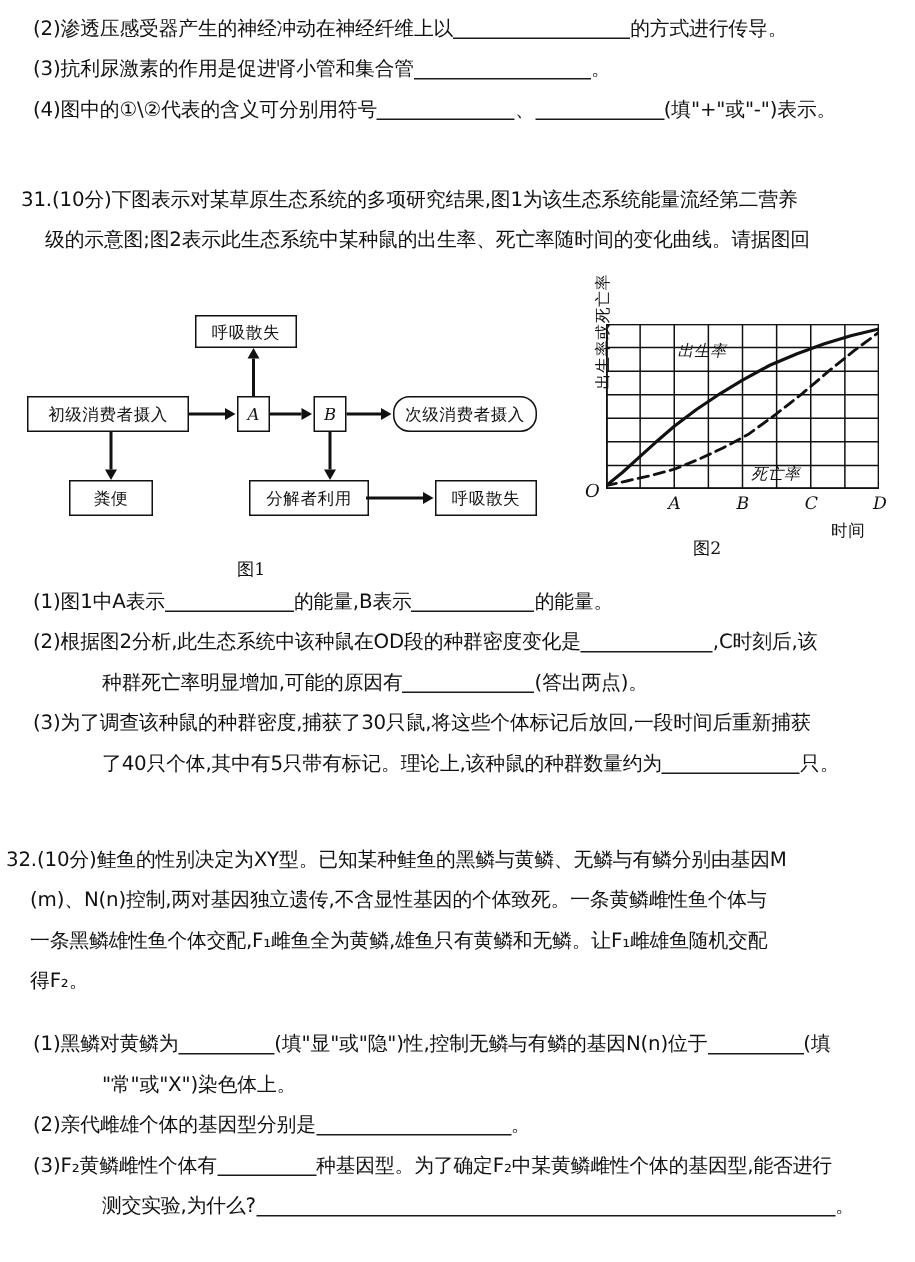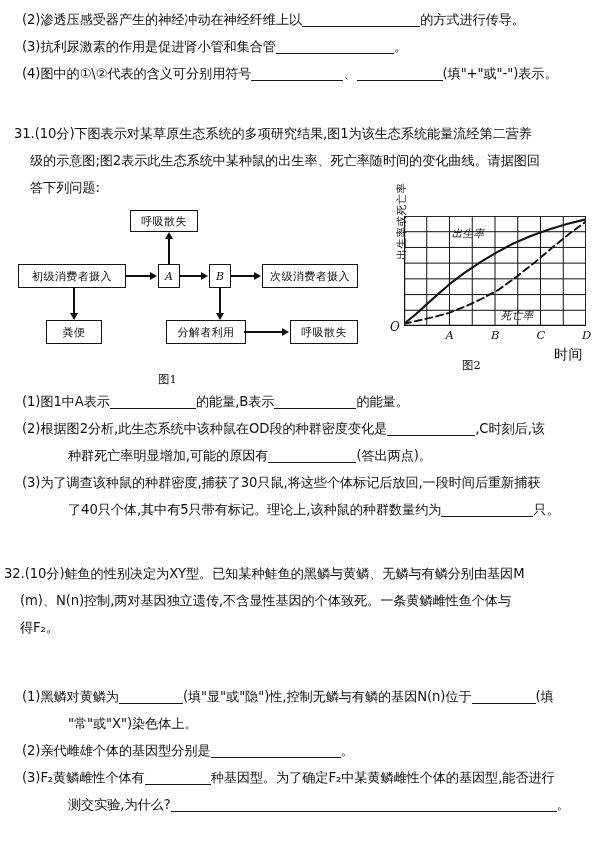--- a/index.html
+++ b/index.html
@@ -119,21 +119,21 @@
   .xtick {
     position: absolute;
     top: 120px;
     font-size: 11.5px;
     font-style: italic;
     font-family: "DejaVu Serif", "Liberation Serif", serif;
   }
   #fig2-xlabel {
     position: absolute;
     left: 178px; top: 138px;
-    font-size: 14px;
+    font-size: 11px;
     letter-spacing: 0.5px;
   }
   .curve-lbl {
     position: absolute;
     font-size: 10.5px;
     letter-spacing: 0.4px;
     white-space: nowrap;
     font-style: italic;
   }
 </style>
@@ -144,33 +144,32 @@
 
   <div id="top-questions">
       <div class="qline qblock"><span>(2)渗透压感受器产生的神经冲动在神经纤维上以</span><span class="blank" style="width: 118px;"></span><span>的方式进行传导。</span></div>
       <div class="qline qblock"><span>(3)抗利尿激素的作用是促进肾小管和集合管</span><span class="blank" style="width: 118px;"></span><span>。</span></div>
       <div class="qline qblock"><span>(4)图中的①\②代表的含义可分别用符号</span><span class="blank" style="width: 92px;"></span><span>、</span><span class="blank" style="width: 86px;"></span><span>(填"+"或"-")表示。</span></div>
     </div>
 
   <div id="q31-stem">
       <div class="qline qblock"><span>31.(10分)下图表示对某草原生态系统的多项研究结果,图1为该生态系统能量流经第二营养</span></div>
       <div class="qline qblock indent-1"><span>级的示意图;图2表示此生态系统中某种鼠的出生率、死亡率随时间的变化曲线。请据图回</span></div>
-      <div class="qline qblock indent-1"><span>答下列问题:</span></div>
     </div>
 
   <div id="figures">
 
     <div id="fig1">
 
       <div id="fig1-boxes">
           <div class="fbox" style="left: 112px; top: 2px; width: 68px; height: 22px;">呼吸散失</div>
           <div class="fbox" style="left: 0px; top: 56px; width: 108px; height: 24px;">初级消费者摄入</div>
           <div class="fbox small" style="left: 140px; top: 56px; width: 22px; height: 24px;">A</div>
           <div class="fbox small" style="left: 191px; top: 56px; width: 22px; height: 24px;">B</div>
-          <div class="fbox" style="left: 244px; top: 56px; width: 96px; height: 24px;">次级消费者摄入</div>
+          <div class="fbox" style="left: 244px; top: 56px; width: 96px; height: 24px; border-radius: 11px;">次级消费者摄入</div>
           <div class="fbox" style="left: 28px; top: 112px; width: 56px; height: 24px;">粪便</div>
           <div class="fbox" style="left: 148px; top: 112px; width: 80px; height: 24px;">分解者利用</div>
           <div class="fbox" style="left: 272px; top: 112px; width: 68px; height: 24px;">呼吸散失</div>
         </div>
 
       <div class="ln h" style="left:108px; top:67px; width:24px;"></div>
       <div class="arrowhead ar-right" style="left:132px; top:64px;"></div>
 
       <div class="ln h" style="left:162px; top:67px; width:21px;"></div>
       <div class="arrowhead ar-right" style="left:183px; top:64px;"></div>
@@ -243,20 +242,21 @@
       <div class="qline qblock"><span>(1)图1中A表示</span><span class="blank" style="width: 86px;"></span><span>的能量,B表示</span><span class="blank" style="width: 82px;"></span><span>的能量。</span></div>
       <div class="qline qblock"><span>(2)根据图2分析,此生态系统中该种鼠在OD段的种群密度变化是</span><span class="blank" style="width: 88px;"></span><span>,C时刻后,该</span></div>
       <div class="qline qblock indent-2"><span>种群死亡率明显增加,可能的原因有</span><span class="blank" style="width: 88px;"></span><span>(答出两点)。</span></div>
       <div class="qline qblock"><span>(3)为了调查该种鼠的种群密度,捕获了30只鼠,将这些个体标记后放回,一段时间后重新捕获</span></div>
       <div class="qline qblock indent-2"><span>了40只个体,其中有5只带有标记。理论上,该种鼠的种群数量约为</span><span class="blank" style="width: 92px;"></span><span>只。</span></div>
     </div>
 
   <div id="q32-stem">
       <div class="qline qblock"><span>32.(10分)鲑鱼的性别决定为XY型。已知某种鲑鱼的黑鳞与黄鳞、无鳞与有鳞分别由基因M</span></div>
       <div class="qline qblock indent-1"><span>(m)、N(n)控制,两对基因独立遗传,不含显性基因的个体致死。一条黄鳞雌性鱼个体与</span></div>
+      <div class="qline qblock indent-1"><span>一条黑鳞雄性鱼个体交配,F₁雌鱼全为黄鳞,雄鱼只有黄鳞和无鳞。让F₁雌雄鱼随机交配</span></div>
       <div class="qline qblock indent-1"><span>得F₂。</span></div>
     </div>
 
   <div id="q32-items">
       <div class="qline qblock"><span>(1)黑鳞对黄鳞为</span><span class="blank" style="width: 64px;"></span><span>(填"显"或"隐")性,控制无鳞与有鳞的基因N(n)位于</span><span class="blank" style="width: 64px;"></span><span>(填</span></div>
       <div class="qline qblock indent-2"><span>"常"或"X")染色体上。</span></div>
       <div class="qline qblock"><span>(2)亲代雌雄个体的基因型分别是</span><span class="blank" style="width: 130px;"></span><span>。</span></div>
       <div class="qline qblock"><span>(3)F₂黄鳞雌性个体有</span><span class="blank" style="width: 66px;"></span><span>种基因型。为了确定F₂中某黄鳞雌性个体的基因型,能否进行</span></div>
       <div class="qline qblock indent-2"><span>测交实验,为什么?</span><span class="blank" style="width: 386px;"></span><span>。</span></div>
     </div>

